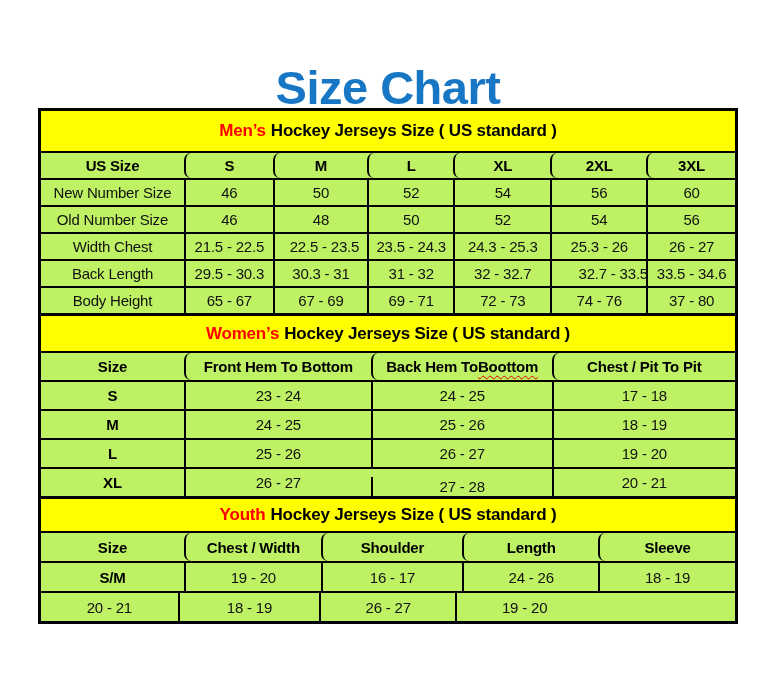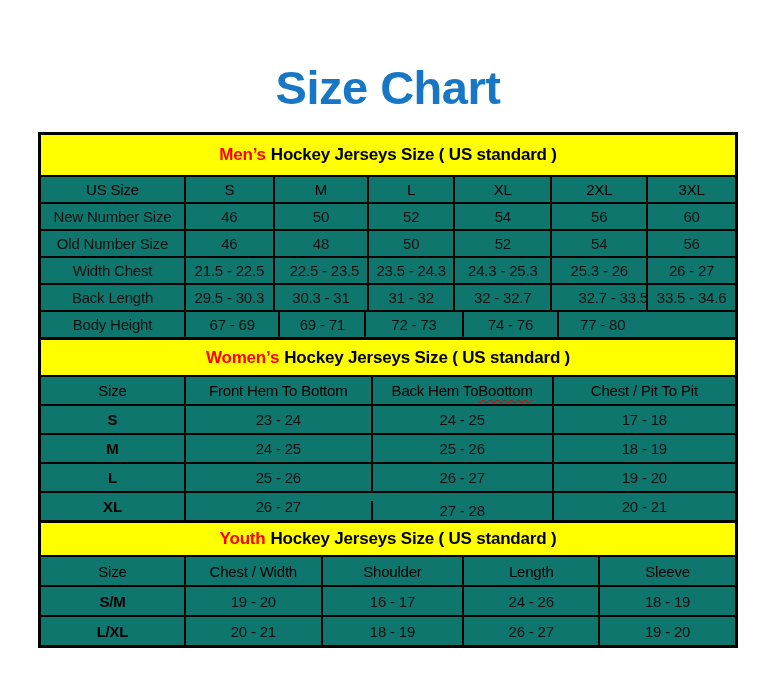--- a/index.html
+++ b/index.html
@@ -15,25 +15,25 @@
     top: 60px; left: 0; width: 776px;
     margin: 0;
     text-align: center;
     font-size: 47px;
     font-weight: 700;
     color: var(--title-blue, #1777C4);
     letter-spacing: -0.5px;
   }
   .tbl {
     position: absolute;
-    left: 38px; top: 132px;
+    left: 38px; top: 108px;
     width: 700px;
     border: 3px solid #000;
     box-sizing: border-box;
-    background: #0f766e;
+    background: #bef264;
   }
   .sec { width: 100%; }
   .sec + .sec { border-top: 3px solid #000; }
   .band {
     background: var(--band-yellow, #FFFF00);
     border-bottom: 2px solid #000;
     display: flex;
     align-items: center;
     justify-content: center;
     font-weight: 700;
@@ -55,21 +55,21 @@
     display: flex;
     align-items: center;
     justify-content: center;
     font-size: 15px;
     color: #111;
     white-space: nowrap;
     overflow: hidden;
     letter-spacing: -0.2px;
   }
   .cell + .cell { border-left: 2px solid #000; }
-  .trow.hdr .cell { font-weight: 400; color: #000; }
+  .trow.hdr .cell { font-weight: 700; color: #000; border-radius: 7px; }
   .womens .trow:not(.hdr) .cell.lab,
   .youth  .trow:not(.hdr) .cell.lab { font-weight: 700; color: #000; }
   .sq {
     text-decoration-line: underline;
     text-decoration-style: wavy;
     text-decoration-color: #E00000;
     text-decoration-thickness: 1px;
     text-underline-offset: 3px;
   }
 </style>
@@ -128,25 +128,26 @@
             <div class="cell lab" style="width: 20.6%;">Back Length</div>
             <div class="cell" style="width: 12.8%;">29.5 - 30.3</div>
             <div class="cell" style="width: 13.6%;">30.3 - 31</div>
             <div class="cell" style="width: 12.4%;">31 - 32</div>
             <div class="cell" style="width: 14%;">32 - 32.7</div>
             <div class="cell" style="width: 13.8%; padding-left: 28px;">32.7 - 33.5</div>
             <div class="cell" style="width: 12.8%;">33.5 - 34.6</div>
           </div>
           <div class="trow">
             <div class="cell lab" style="width: 20.6%;">Body Height</div>
+            <div class="cell" style="width: 12.8%;">65 - 67</div>
             <div class="cell" style="width: 13.6%;">67 - 69</div>
             <div class="cell" style="width: 12.4%;">69 - 71</div>
             <div class="cell" style="width: 14%;">72 - 73</div>
             <div class="cell" style="width: 13.8%;">74 - 76</div>
-            <div class="cell" style="width: 12.8%;">77 - 80</div>
+            <div class="cell" style="width: 12.8%;">37 - 80</div>
           </div>
         </div>
     </section>
 
     <section class="sec womens">
       <div class="band">
         <span class="red">Women’s</span>
         <span>Hockey Jerseys Size ( US standard )</span>
       </div>
       <div class="rows">
@@ -197,21 +198,20 @@
             <div class="cell" style="width: 19.7%;">Sleeve</div>
           </div>
           <div class="trow">
             <div class="cell lab" style="width: 20.6%;">S/M</div>
             <div class="cell" style="width: 19.7%;">19 - 20</div>
             <div class="cell" style="width: 20.4%;">16 - 17</div>
             <div class="cell" style="width: 19.6%;">24 - 26</div>
             <div class="cell" style="width: 19.7%;">18 - 19</div>
           </div>
           <div class="trow">
-            <div class="cell lab" style="width: 20.6%;">L/XL</div>
             <div class="cell" style="width: 19.7%;">20 - 21</div>
             <div class="cell" style="width: 20.4%;">18 - 19</div>
             <div class="cell" style="width: 19.6%;">26 - 27</div>
             <div class="cell" style="width: 19.7%;">19 - 20</div>
           </div>
         </div>
     </section>
 
   </div>
 </div>

